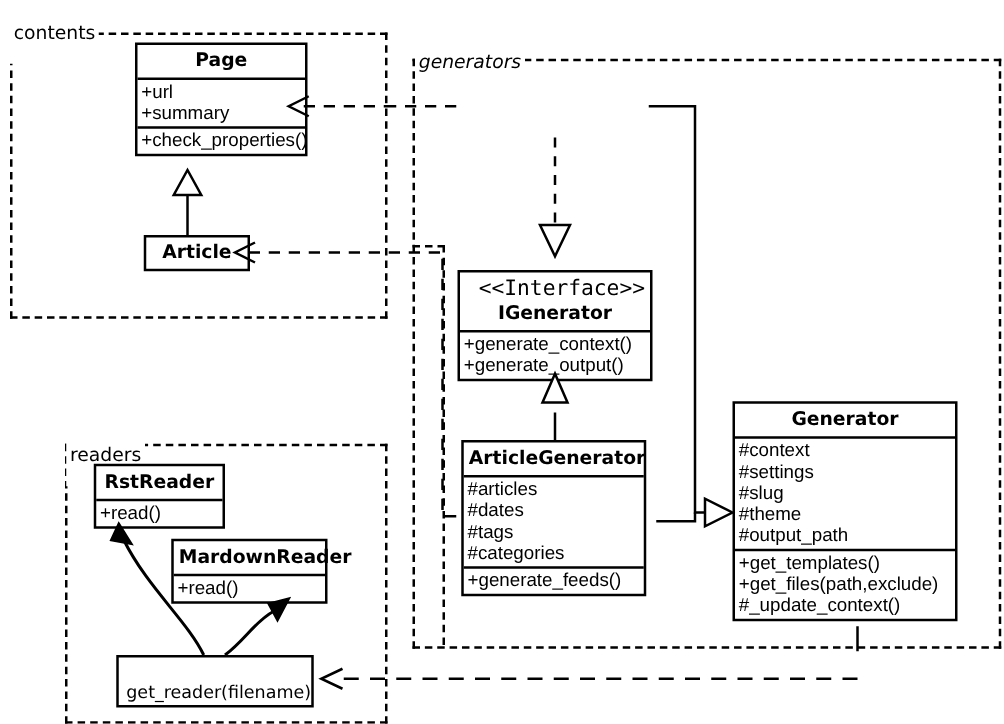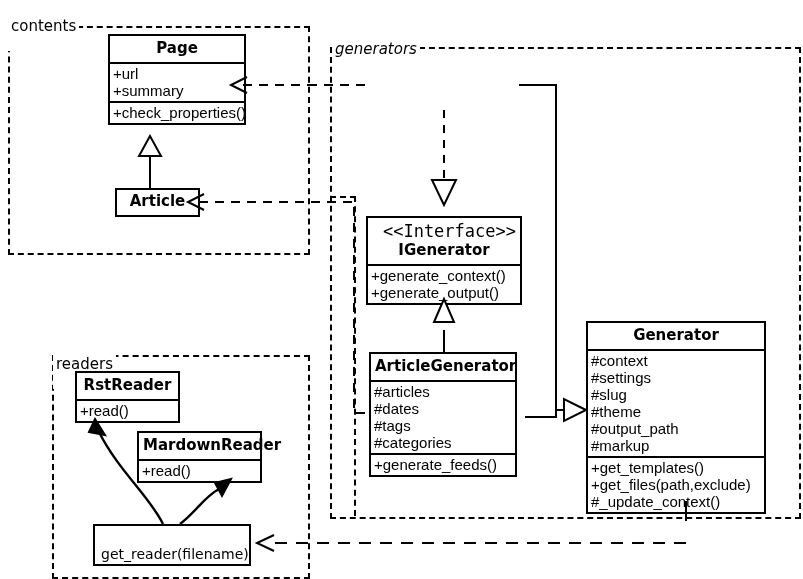--- a/index.html
+++ b/index.html
@@ -84,21 +84,20 @@
   </div>
 
   <div class="cls" style="left:586px;top:321px;width:180px;">
     <div class="name">Generator</div>
     <div class="sec">
       <div>#context</div>
       <div>#settings</div>
       <div>#slug</div>
       <div>#theme</div>
       <div>#output_path</div>
-      <div>#markup</div>
     </div>
     <div class="sec">
       <div>+get_templates()</div>
       <div>+get_files(path,exclude)</div>
       <div>#_update_context()</div>
     </div>
   </div>
 
   <div class="cls" style="left:75px;top:371px;width:105px;">
     <div class="name">RstReader</div>

